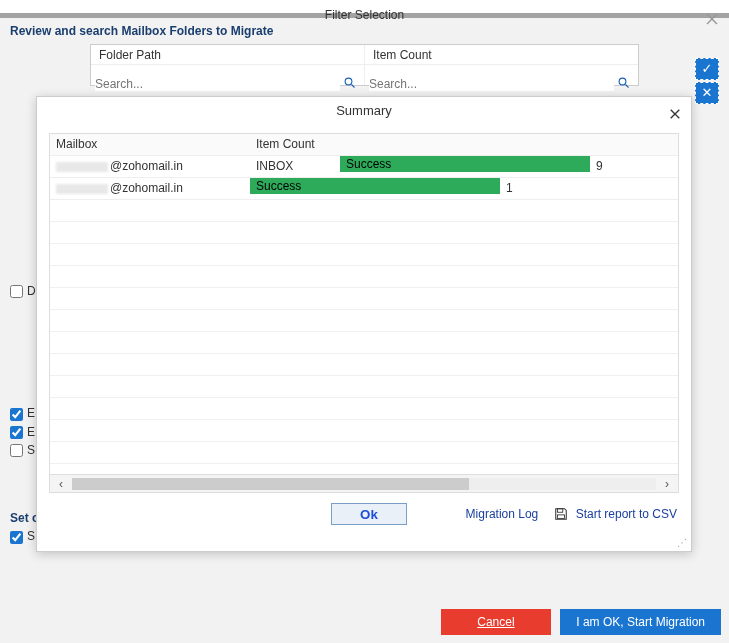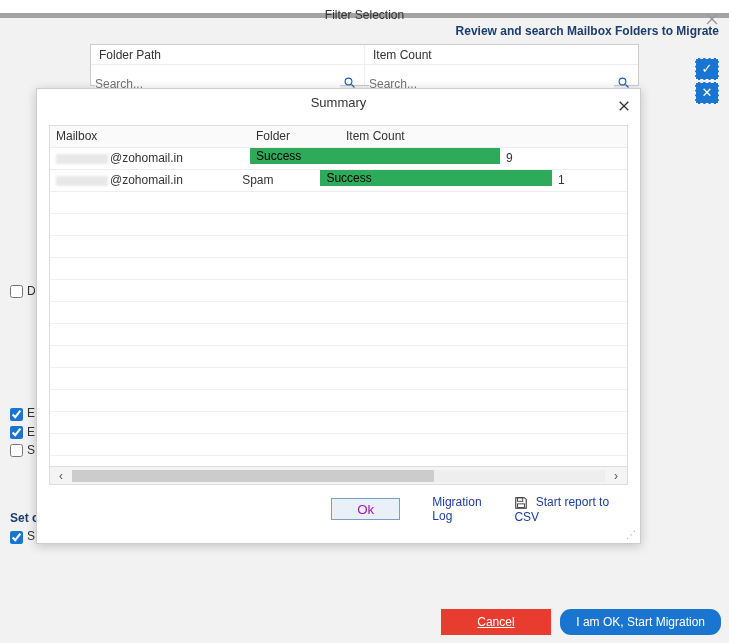--- a/index.html
+++ b/index.html
@@ -26,21 +26,20 @@
   right: 10px;
   top: 7px;
   width: 14px; height: 14px;
   color: #999;
   cursor: pointer;
 }
 .subheader {
   padding: 6px 10px;
   font-weight: bold;
   color: #1a3e6e;
-  text-align: right;
 }
 .folder-bar {
   margin: 0 90px 0 90px;
   border: 1px solid #ccc;
   background: #fff;
   display: flex;
   height: 42px;
   position: relative;
 }
 .folder-col {
@@ -114,28 +113,28 @@
   line-height: 26px;
   text-align: center;
   color: #fff;
   font-size: 12px;
   border: none;
   cursor: pointer;
   padding: 0 16px;
   margin-left: 6px;
 }
 .btn-cancel { background: #e83c2e; text-decoration: underline; }
-.btn-start { background: #1a75d1; border-radius: 11px; }
+.btn-start { background: #1a75d1; }
 
 
 .modal {
   position: absolute;
   left: 36px;
-  top: 88px;
-  width: 605px;
+  top: 96px;
+  width: 656px;
   height: 456px;
   background: #fff;
   border: 1px solid #ccc;
   box-shadow: 0 2px 10px rgba(0,0,0,0.2);
 }
 .modal-title {
   height: 28px;
   line-height: 28px;
   text-align: center;
   position: relative;
@@ -200,23 +199,24 @@
 .modal-footer {
   display: flex;
   align-items: center;
   padding: 10px 14px 4px 14px;
   gap: 16px;
 }
 .ok-btn {
   width: 76px; height: 22px;
   background: #eaf0f8;
   border: 1px solid #7a9fc4;
-  color: #a21caf;
+  color: #1d4ed8;
   cursor: pointer;
   margin-left: 280px;
+  font-weight: bold;
 }
 .link {
   color: #1a3ea0;
   cursor: pointer;
 }
 .save-icon {
   width: 14px; height: 14px;
   display: inline-block;
   vertical-align: middle;
   margin-right: 4px;
@@ -299,32 +299,31 @@
       <svg viewBox="0 0 14 14" width="12" height="12">
           <line x1="2" y1="2" x2="12" y2="12" stroke="#333" stroke-width="1.5"></line>
           <line x1="12" y1="2" x2="2" y2="12" stroke="#333" stroke-width="1.5"></line>
         </svg>
     </span>
   </div>
 
   <div class="grid">
     <div class="grid-header">
       <div class="cell c-mailbox">Mailbox</div>
-      <div class="cell c-folder">Folder</div>
       <div class="cell c-count">Item Count</div>
     </div>
     <div class="grid-body" id="grid-body">
         <div class="grid-row">
           <div class="cell c-mailbox"><span class="redact"></span>@zohomail.in</div>
+          <div class="cell c-folder">INBOX</div>
           <div class="cell c-status" style="padding:0"><span class="status-badge">Success</span></div>
           <div class="cell c-count">9</div>
         </div>
         <div class="grid-row">
           <div class="cell c-mailbox"><span class="redact"></span>@zohomail.in</div>
-          <div class="cell c-folder">Spam</div>
           <div class="cell c-status" style="padding:0"><span class="status-badge">Success</span></div>
           <div class="cell c-count">1</div>
         </div>
         <div class="grid-row empty"></div>
         <div class="grid-row empty"></div>
         <div class="grid-row empty"></div>
         <div class="grid-row empty"></div>
         <div class="grid-row empty"></div>
         <div class="grid-row empty"></div>
         <div class="grid-row empty"></div>

